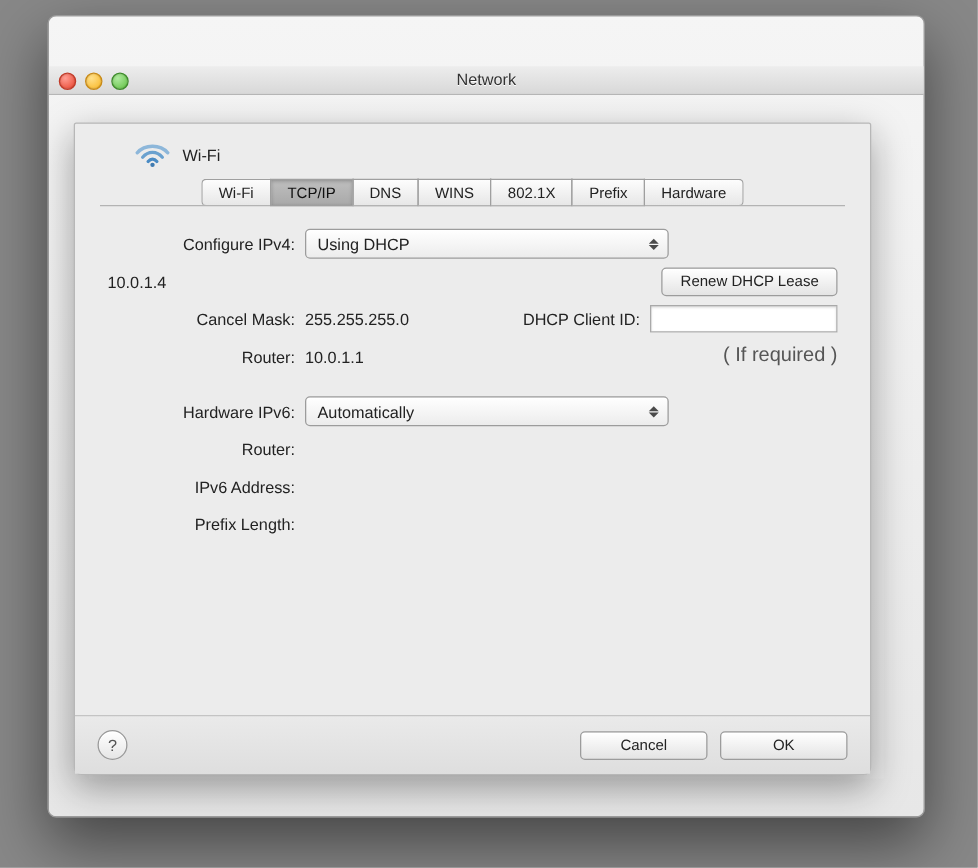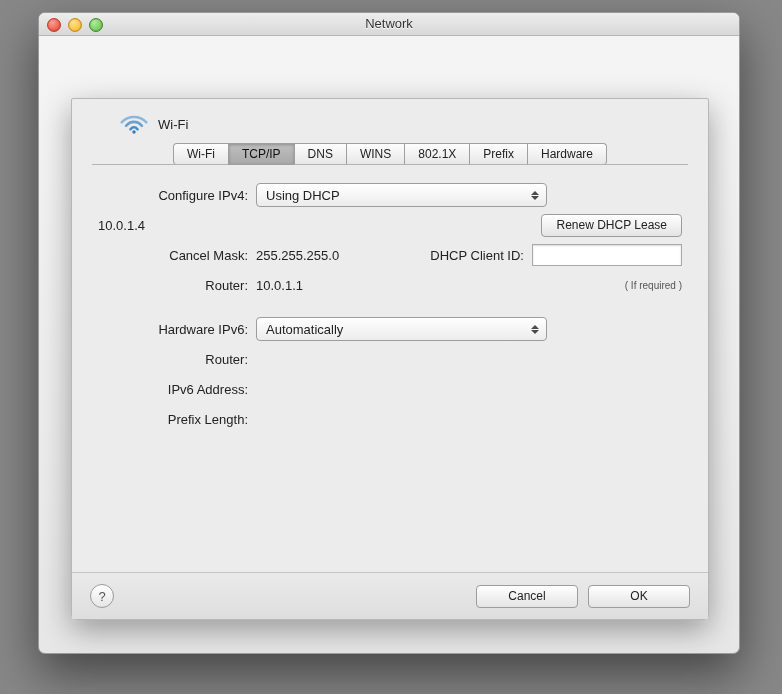--- a/index.html
+++ b/index.html
@@ -12,38 +12,38 @@
     box-shadow:0 20px 50px rgba(0,0,0,.5);
     overflow:hidden;
   }
   
   .titlebar{height:22px;background:linear-gradient(#ededed,#d8d8d8);border-bottom:1px solid #b6b6b6;position:relative;}
   .tlights{position:absolute;left:8px;top:5px;display:flex;gap:7px;}
   .tlight{width:12px;height:12px;border-radius:50%;box-shadow:inset 0 0 1px rgba(0,0,0,.4);}
   .tl-red{background:radial-gradient(circle at 35% 30%,#ff9e93,#e8402a);border:1px solid #c13a28;}
   .tl-yel{background:radial-gradient(circle at 35% 30%,#ffe08b,#f9b521);border:1px solid #c98a16;}
   .tl-grn{background:radial-gradient(circle at 35% 30%,#b0eaa0,#5ebf3f);border:1px solid #3d8b2a;}
-  .wtitle{text-align:center;line-height:22px;font-size:13px;color:#333;text-shadow:0 1px 0 #fff;}
+  .wtitle{text-align:center;line-height:22px;font-size:13px;color:#333;text-shadow:0 1px 0 #fff;margin-top:40px;}
   
   .toolbar{height:37px;background:linear-gradient(#e8e8e8,#cfcfcf);border-bottom:1px solid #a9a9a9;display:flex;align-items:center;padding:0 12px;gap:8px;}
   .segbtns{display:flex;}
   .tbtn{height:22px;background:linear-gradient(#fdfdfd,#e1e1e1);border:1px solid #9c9c9c;box-shadow:0 1px 0 #fff inset;font-size:12px;display:flex;align-items:center;justify-content:center;cursor:default;}
   .seg-l{border-radius:4px 0 0 4px;width:26px;}
   .seg-r{border-radius:0 4px 4px 0;width:26px;border-left:none;}
   .btn-showall{border-radius:4px;padding:0 12px;margin-left:6px;}
   .arrow{display:inline-block;width:0;height:0;border-top:5px solid transparent;border-bottom:5px solid transparent;}
   .arr-l{border-right:7px solid #6a6a6a;}
   .arr-r{border-left:7px solid #6a6a6a;}
   .spacer{flex:1;}
   .searchwrap{position:relative;width:200px;}
   .search{width:100%;height:22px;border:1px solid #aeaeae;border-radius:11px;padding:0 10px 0 26px;background:#fff;font-size:12px;box-shadow:inset 0 1px 2px rgba(0,0,0,.15);}
   .searchicon{position:absolute;left:8px;top:5px;width:12px;height:12px;}
   
   .sheet{
-    position:absolute;left:32px;top:85px;width:636px;height:520px;
+    position:absolute;left:20px;top:85px;width:636px;height:520px;
     background:#ececec;border:1px solid #b7b7b7;border-radius:2px 2px 6px 6px;
     box-shadow:0 10px 30px rgba(0,0,0,.35);
   }
   .sheet-head{display:flex;align-items:center;gap:10px;padding:14px 18px 8px 48px;}
   .wifi-icon{width:28px;height:22px;}
   .sheet-title{font-size:13px;}
   
   .tabs{display:flex;justify-content:center;margin:0 20px;position:relative;}
   .tabs::after{content:"";position:absolute;left:0;right:0;bottom:0;height:1px;background:#b3b3b3;z-index:0;}
   .tab{position:relative;z-index:1;padding:3px 13px;font-size:12px;border:1px solid #9f9f9f;border-bottom:1px solid #b3b3b3;background:linear-gradient(#fdfdfd,#e7e7e7);cursor:default;margin-left:-1px;}
@@ -56,21 +56,21 @@
   .lbl{width:150px;text-align:right;padding-right:8px;font-size:13px;color:#222;}
   .val{font-size:13px;}
   .select{position:relative;height:22px;min-width:258px;background:linear-gradient(#fff,#ececec);border:1px solid #9c9c9c;border-radius:4px;box-shadow:0 1px 0 #fff inset;padding:0 22px 0 9px;display:flex;align-items:center;font-size:13px;cursor:default;text-align:center;}
   .select .knob{position:absolute;right:4px;top:2px;width:14px;height:18px;display:flex;flex-direction:column;align-items:center;justify-content:center;gap:1px;}
   .knob::before,.knob::after{content:"";width:0;height:0;border-left:4px solid transparent;border-right:4px solid transparent;}
   .knob::before{border-bottom:4px solid #4a4a4a;}
   .knob::after{border-top:4px solid #4a4a4a;}
   .pushbtn{height:21px;padding:0 14px;background:linear-gradient(#fff,#e4e4e4);border:1px solid #9c9c9c;border-radius:4px;font-size:12px;box-shadow:0 1px 0 #fff inset;cursor:default;display:inline-flex;align-items:center;}
   .txtfield{height:20px;width:140px;border:1px solid #a9a9a9;background:#fff;box-shadow:inset 0 1px 2px rgba(0,0,0,.15);font-size:12px;padding:0 4px;}
   .rightcol{margin-left:auto;display:flex;flex-direction:column;align-items:flex-end;gap:2px;}
-  .fine{font-size:10px;color:#555;}
+  .fine{font-size:16px;color:#555;}
   .gap{height:14px;}
   
   .sheet-foot{position:absolute;left:0;right:0;bottom:0;height:46px;border-top:1px solid #c4c4c4;display:flex;align-items:center;padding:0 18px;background:linear-gradient(#eaeaea,#dedede);}
   .help{width:22px;height:22px;border-radius:50%;border:1px solid #999;background:linear-gradient(#fff,#e6e6e6);display:flex;align-items:center;justify-content:center;font-size:13px;color:#555;box-shadow:0 1px 0 #fff inset;cursor:default;}
   .sheet-foot .spacer{flex:1;}
   .sheet-foot .pushbtn{min-width:72px;justify-content:center;margin-left:10px;}
   
   .ghost{position:absolute;left:32px;right:32px;top:96px;bottom:30px;background:rgba(255,255,255,.15);}
 </style>
 </head>

